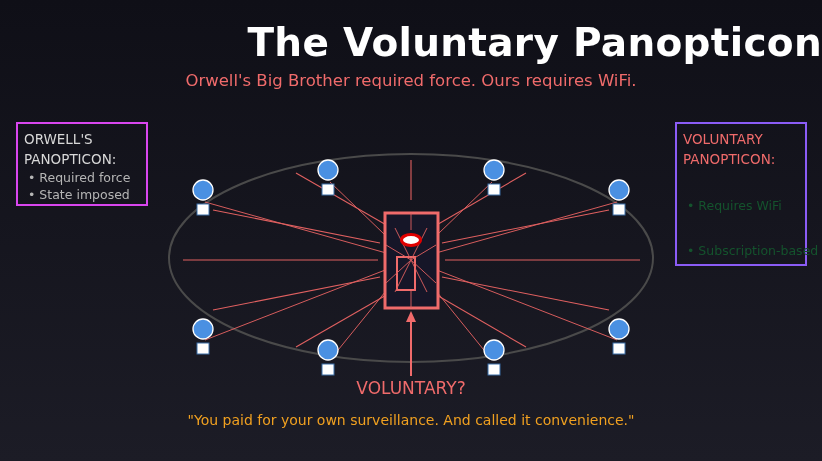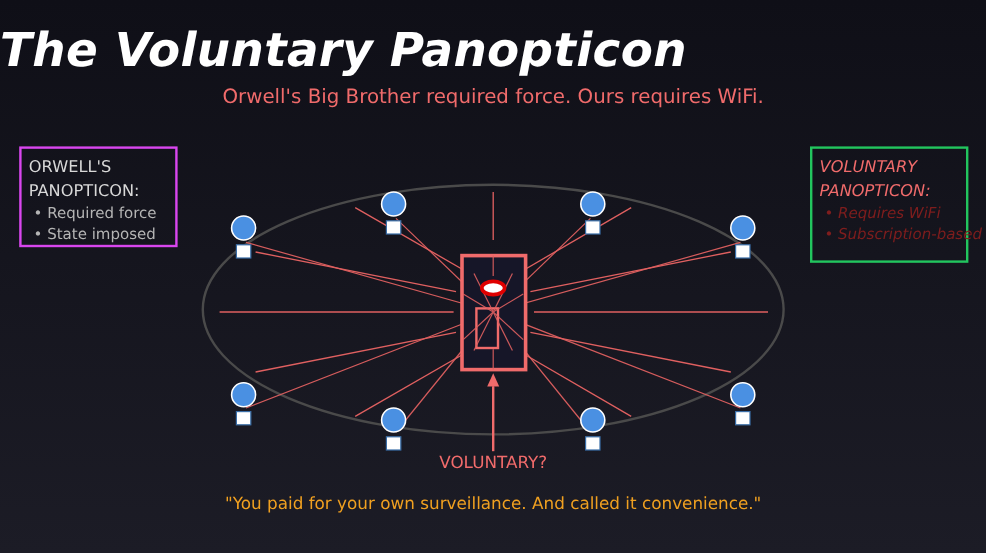--- a/index.html
+++ b/index.html
@@ -4,47 +4,46 @@
 <style>
   html, body { margin: 0; padding: 0; }
   body {
     width: 822px; height: 461px; overflow: hidden;
     background: linear-gradient(180deg, #0f0f17 0%, #1c1c26 100%);
     font-family: "DejaVu Sans", sans-serif;
     position: relative;
   }
   .title {
     position: absolute; left: 0; width: 822px; top: 20px;
-    text-align: left; color: #ffffff; font-weight: bold; font-size: 39px;
+    text-align: right; color: #ffffff; font-weight: bold; font-size: 39px;
     letter-spacing: 0.3px;
-    font-style: italic;
   }
   .subtitle {
     position: absolute; left: 0; width: 822px; top: 71px;
     text-align: center; color: #f06b6b; font-size: 16.5px;
   }
   .legend {
     position: absolute; box-sizing: border-box; padding: 5px 6px;
     font-size: 13.5px; line-height: 20px;
   }
   .legend .item { font-size: 12.5px; line-height: 17px; padding-left: 4px; }
   .legend-left {
     left: 16px; top: 122px; width: 132px; height: 84px;
     border: 2px solid #d946ef; color: #d8d8d8;
   }
   .legend-left .item { color: #b5b5b5; }
   .legend-right {
-    left: 675px; top: 122px; width: 132px; height: 97px;
-    border: 2px solid #22c55e; color: #f06b6b; overflow: visible; white-space: nowrap; font-style: italic;
+    left: 675px; top: 122px; width: 132px; height: 144px;
+    border: 2px solid #8b5cf6; color: #f06b6b; overflow: visible; white-space: nowrap;
   }
-  .legend-right .item { color: #7f1d1d; }
+  .legend-right .item { color: #14532d; margin-top: 28px; }
   svg.diagram { position: absolute; left: 0; top: 0; }
   .voluntary {
     position: absolute; left: 0; width: 822px; top: 378px;
-    text-align: center; color: #f06b6b; font-size: 14px;
+    text-align: center; color: #f06b6b; font-size: 17px;
   }
   .quote {
     position: absolute; left: 0; width: 822px; top: 412px;
     text-align: center; color: #f0a020; font-size: 14px;
   }
 </style>
 </head>
 <body>
 
 <div class="title">The Voluntary Panopticon</div>

